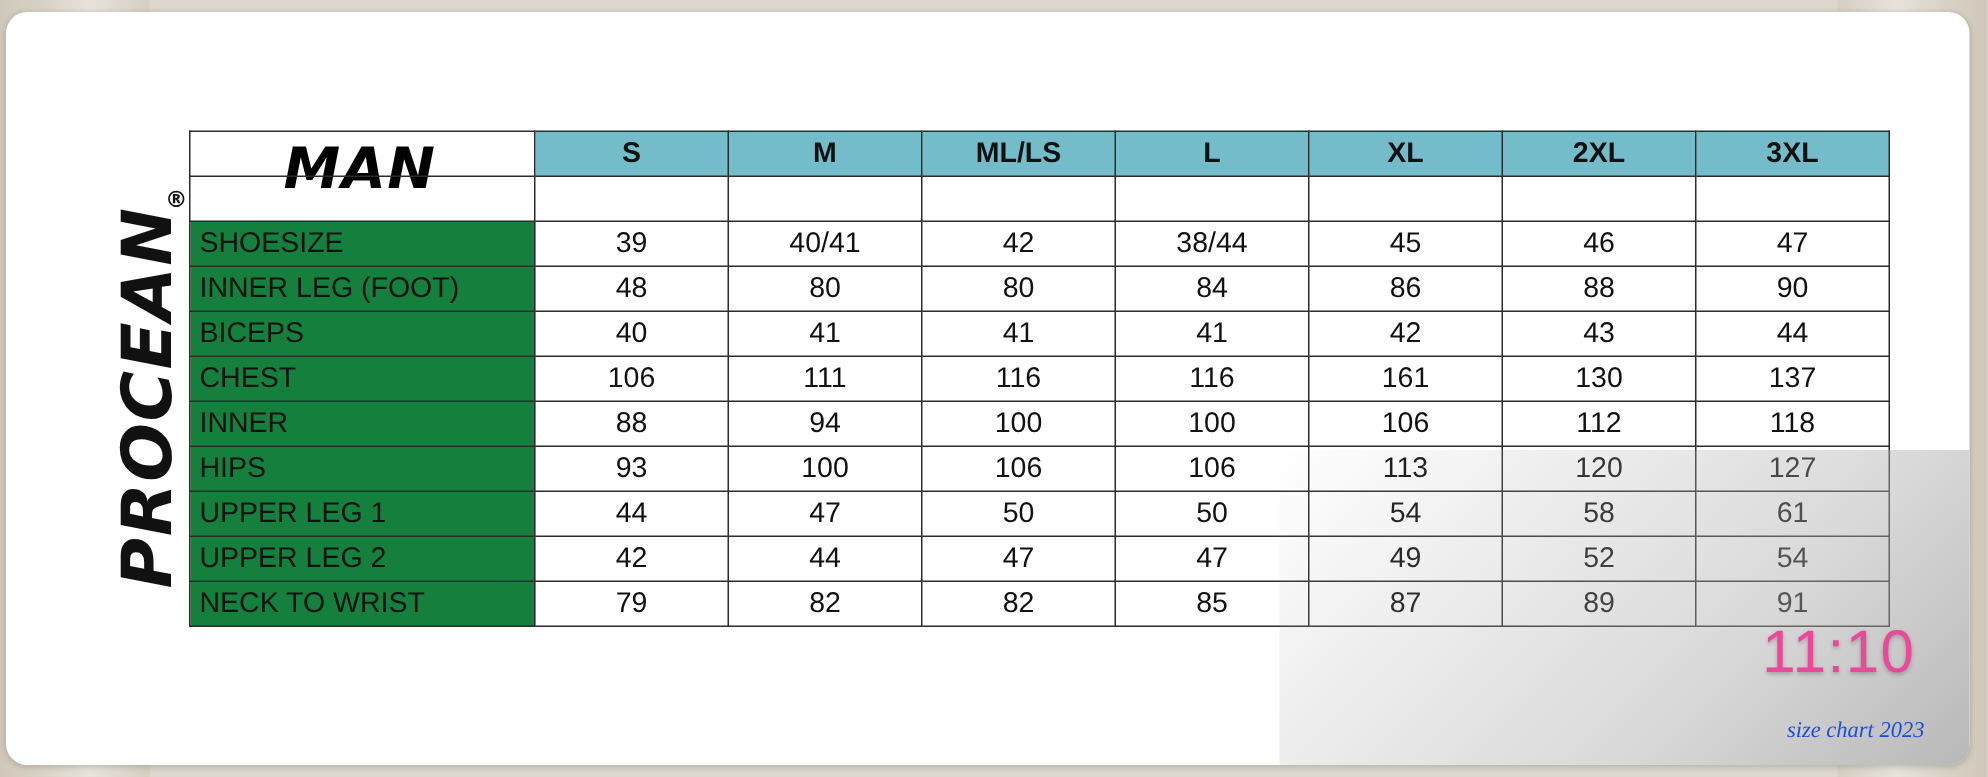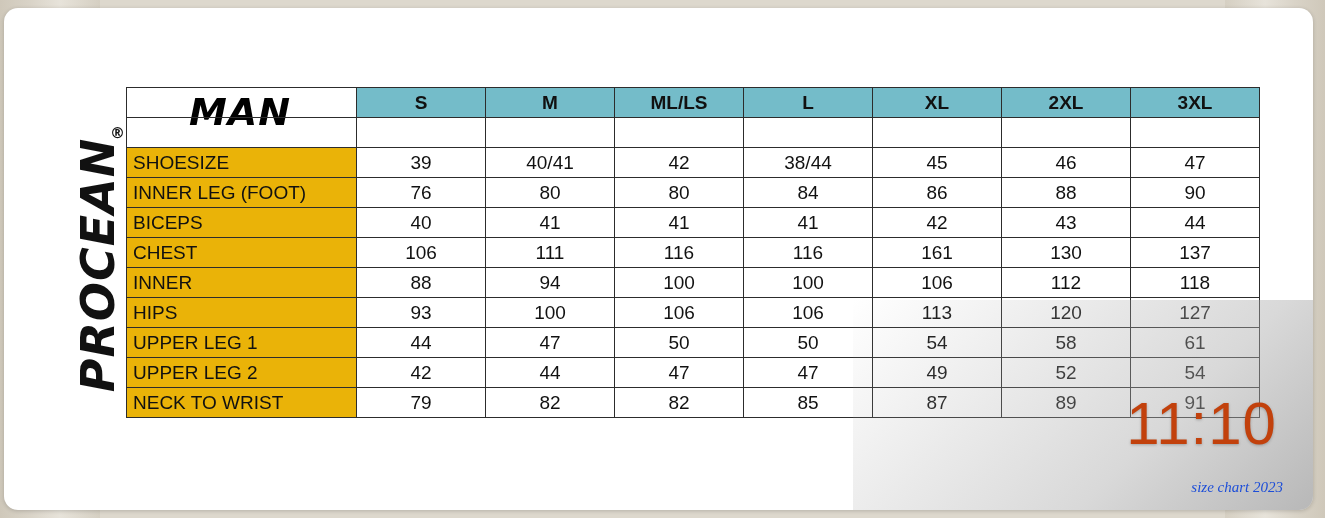--- a/index.html
+++ b/index.html
@@ -120,37 +120,37 @@
   }
   td.spacer-label {
     border: none;
     background: transparent;
   }
   td.spacer {
     background: #ffffff;
     height: 26px;
   }
   td.rowlabel {
-    background: #eab308;
+    background: #15803d;
     text-align: left;
     font-weight: normal;
     font-size: 19px;
     padding-left: 8px;
   }
   td.val {
     text-align: center;
     background: #ffffff;
   }
   .clock {
     position: absolute;
     right: 36px;
     bottom: 52px;
     font-family: "Liberation Sans", sans-serif;
-    font-size: 60px;
-    color: #c2410c;
+    font-size: 40px;
+    color: #ec4899;
     letter-spacing: 1px;
     text-shadow: 0 1px 3px rgba(0,0,0,0.25);
   }
   .footnote {
     position: absolute;
     right: 30px;
     bottom: 14px;
     font-family: "Liberation Serif", serif;
     font-style: italic;
     font-size: 15px;
@@ -211,21 +211,21 @@
           <td class="val">39</td>
           <td class="val">40/41</td>
           <td class="val">42</td>
           <td class="val">38/44</td>
           <td class="val">45</td>
           <td class="val">46</td>
           <td class="val">47</td>
         </tr>
         <tr>
           <td class="rowlabel">INNER LEG (FOOT)</td>
-          <td class="val">76</td>
+          <td class="val">48</td>
           <td class="val">80</td>
           <td class="val">80</td>
           <td class="val">84</td>
           <td class="val">86</td>
           <td class="val">88</td>
           <td class="val">90</td>
         </tr>
         <tr>
           <td class="rowlabel">BICEPS</td>
           <td class="val">40</td>

